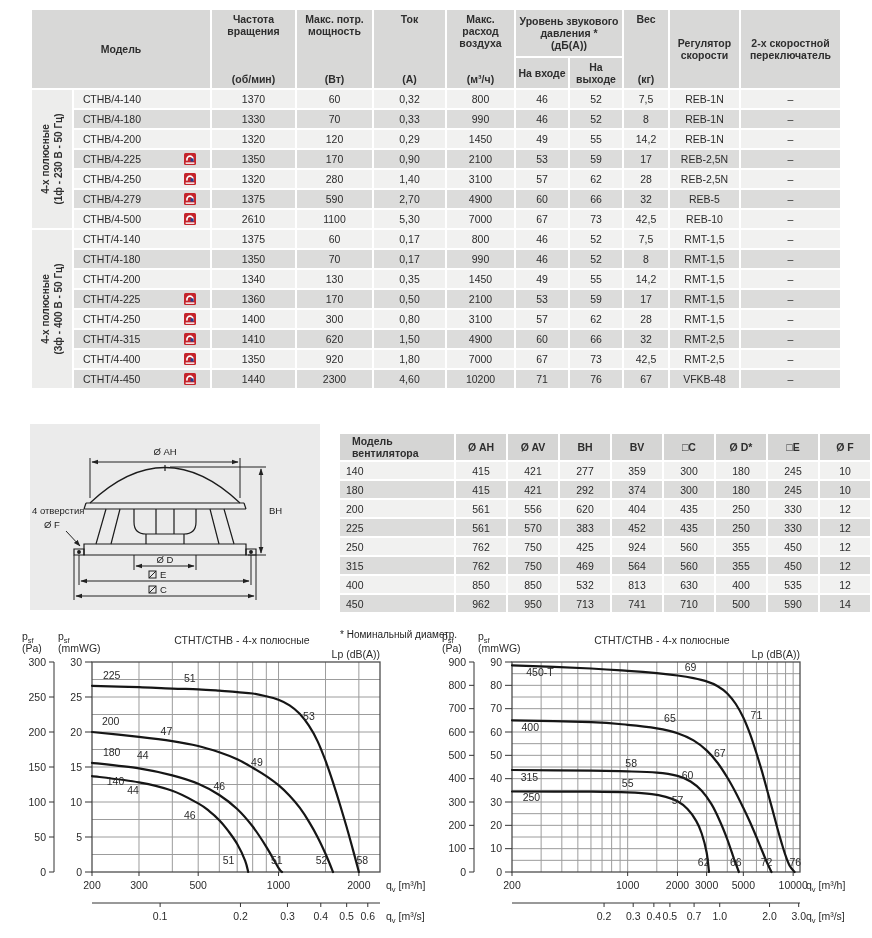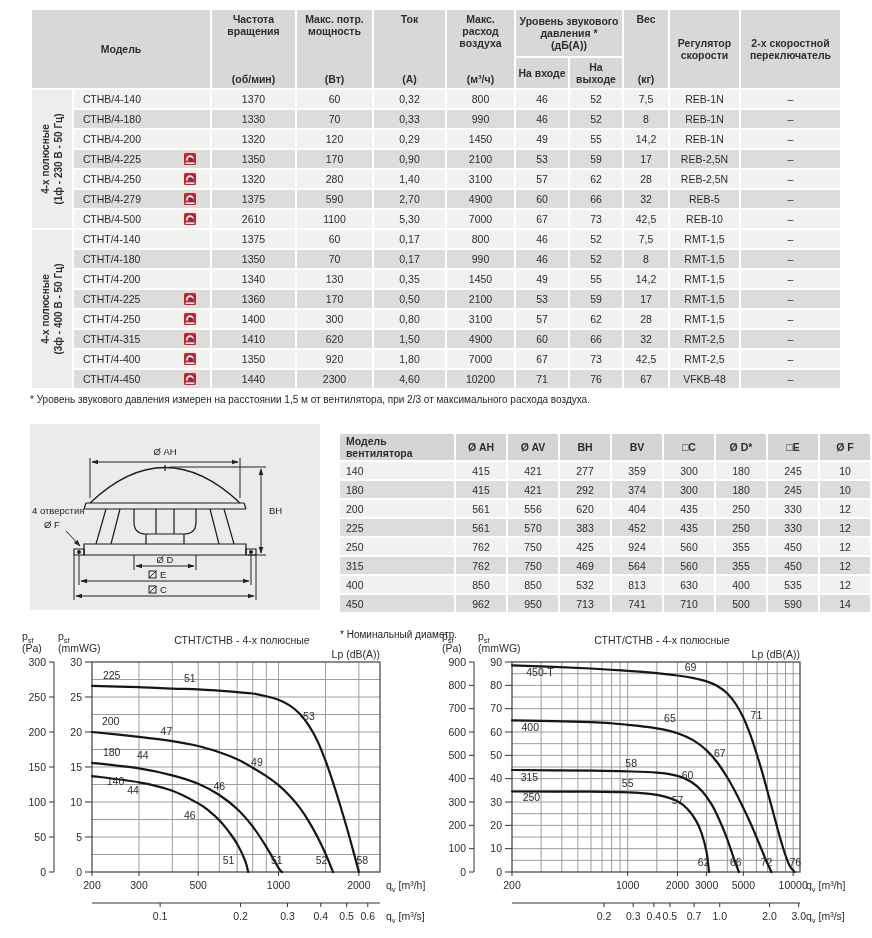--- a/index.html
+++ b/index.html
@@ -28,21 +28,21 @@
   #fn1{left:30px;top:394px;width:700px;}
 
   
   .drawing{position:absolute;left:30px;top:424px;width:290px;height:186px;background:#ebebeb;}
   .drawing text{font-family:"Liberation Sans",sans-serif;font-size:9.5px;fill:#1c1c1c;}
 
   
   .dim-wrap{position:absolute;left:338px;top:432px;width:534px;}
   table.dim{border-collapse:separate;border-spacing:2px;width:532px;table-layout:fixed;}
   table.dim th{background:#d5d5d4;font-weight:bold;font-size:10.5px;height:18px;text-align:center;color:#2e2e2e;}
-  table.dim th.mh{text-align:left;padding-left:6px;}
+  table.dim th.mh{text-align:left;padding-left:12px;}
   table.dim td{font-size:10.5px;height:15px;text-align:center;}
   table.dim td.m{text-align:left;padding-left:6px;}
   table.dim tr.light td{background:#f1f1f0;}
   table.dim tr.dark td{background:#dcdcdb;}
   .dim-fn{position:static;margin-top:15px;margin-left:2px;}
 
   
   .chart{position:absolute;}
   .chart text{font-family:"Liberation Sans",sans-serif;font-size:10.5px;fill:#2b2b2b;}
   #chartL{left:16px;top:626px;}
@@ -417,21 +417,20 @@
             <td class="c">71</td>
             <td class="c">76</td>
             <td class="c">67</td>
             <td class="c">VFKB-48</td>
             <td class="c">–</td>
           </tr>
         </tbody>
       </table>
   </div>
 
-  <div class="footnote" id="fn1">* Уровень звукового давления измерен на расстоянии 1,5 м от вентилятора, при 2/3 от максимального расхода воздуха.</div>
 
   <div class="drawing">
     <svg width="290" height="186" viewBox="0 0 290 186">
       <defs>
         <marker id="ar" viewBox="0 0 10 10" refX="9" refY="5" markerWidth="7" markerHeight="7" orient="auto-start-reverse">
           <path d="M0,1.5 L10,5 L0,8.5 z" fill="#222"></path>
         </marker>
       </defs>
 
       <g stroke="#1c1c1c" stroke-width="1.2" fill="none">

